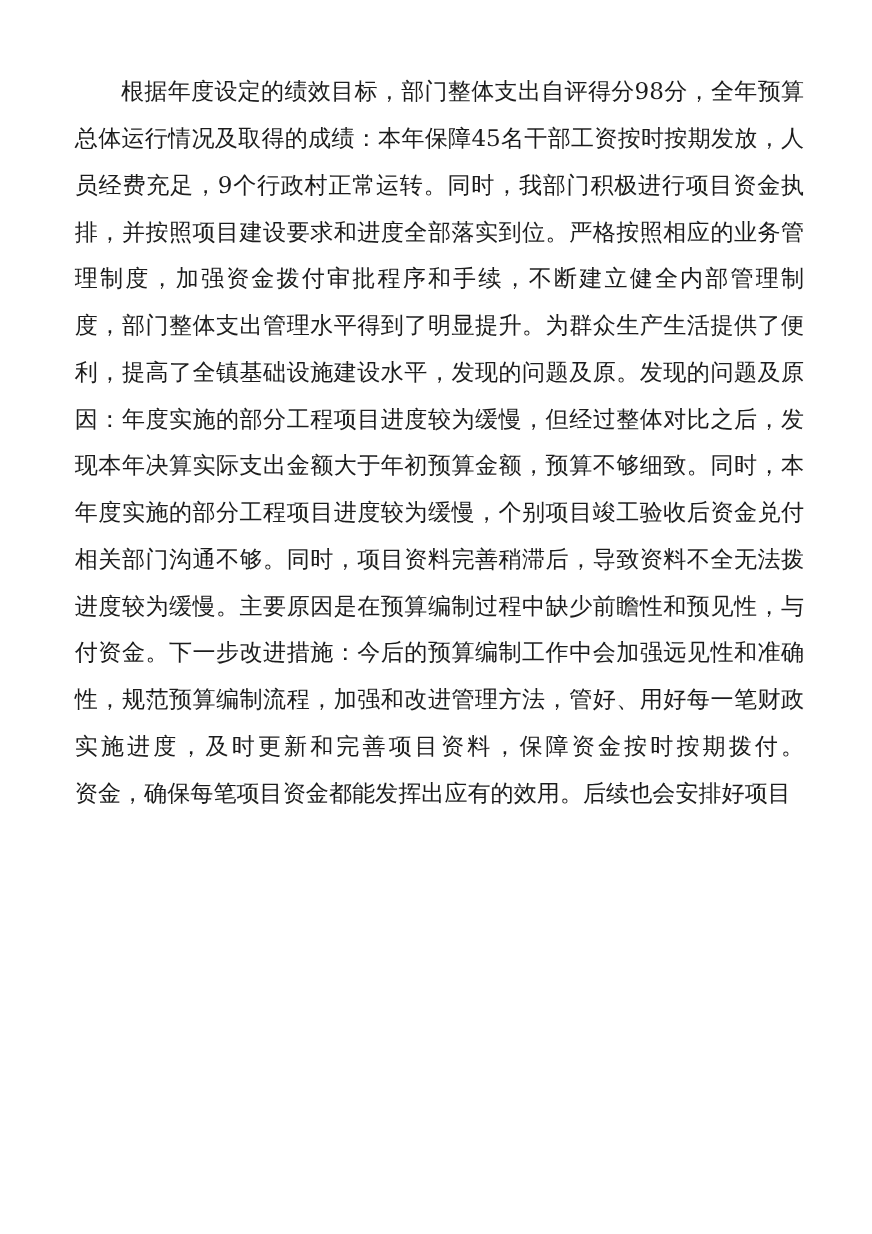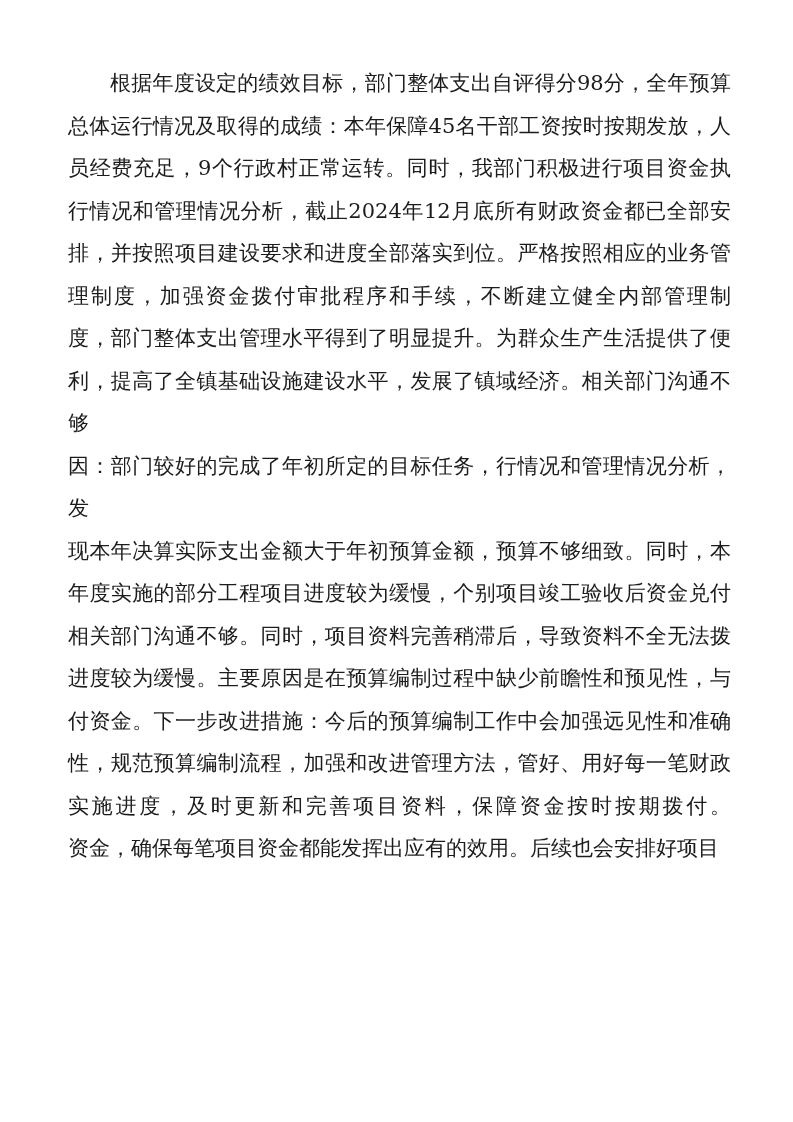--- a/index.html
+++ b/index.html
@@ -38,26 +38,25 @@
   }
 </style>
 </head>
 <body>
 
 <div class="page">
   <div class="paragraph">
     <div class="text-line">根据年度设定的绩效目标，部门整体支出自评得分98分，全年预算</div>
     <div class="text-line">总体运行情况及取得的成绩：本年保障45名干部工资按时按期发放，人</div>
     <div class="text-line">员经费充足，9个行政村正常运转。同时，我部门积极进行项目资金执</div>
-    <div class="text-line">行情况和管理情况分析，截止2024年12月底所有财政资金都已全部安</div>
     <div class="text-line">排，并按照项目建设要求和进度全部落实到位。严格按照相应的业务管</div>
     <div class="text-line">理制度，加强资金拨付审批程序和手续，不断建立健全内部管理制</div>
     <div class="text-line">度，部门整体支出管理水平得到了明显提升。为群众生产生活提供了便</div>
-    <div class="text-line">利，提高了全镇基础设施建设水平，发展了镇域经济。相关部门沟通不够</div>
-    <div class="text-line">因：部门较好的完成了年初所定的目标任务，行情况和管理情况分析，发</div>
+    <div class="text-line">利，提高了全镇基础设施建设水平，发现的问题及原。发现的问题及原</div>
+    <div class="text-line">因：年度实施的部分工程项目进度较为缓慢，但经过整体对比之后，发</div>
     <div class="text-line">现本年决算实际支出金额大于年初预算金额，预算不够细致。同时，本</div>
     <div class="text-line">年度实施的部分工程项目进度较为缓慢，个别项目竣工验收后资金兑付</div>
     <div class="text-line">相关部门沟通不够。同时，项目资料完善稍滞后，导致资料不全无法拨</div>
     <div class="text-line">进度较为缓慢。主要原因是在预算编制过程中缺少前瞻性和预见性，与</div>
     <div class="text-line">付资金。下一步改进措施：今后的预算编制工作中会加强远见性和准确</div>
     <div class="text-line">性，规范预算编制流程，加强和改进管理方法，管好、用好每一笔财政</div>
     <div class="text-line">实施进度，及时更新和完善项目资料，保障资金按时按期拨付。</div>
     <div class="text-line">资金，确保每笔项目资金都能发挥出应有的效用。后续也会安排好项目</div>
   </div>
 </div>

